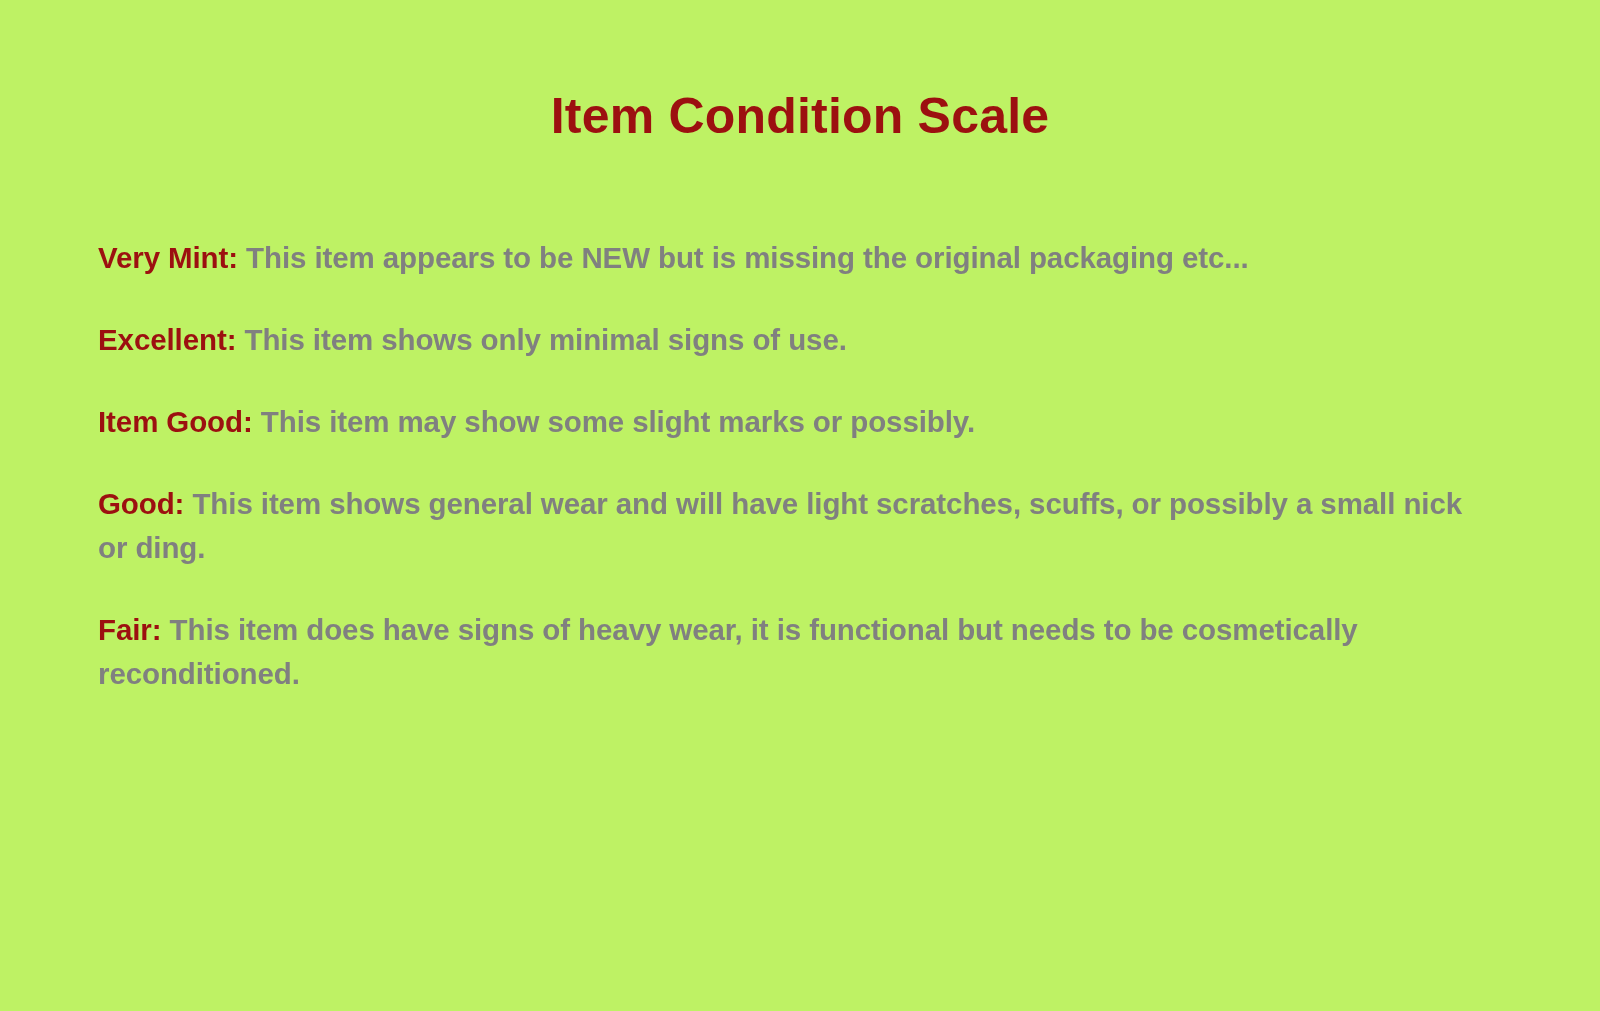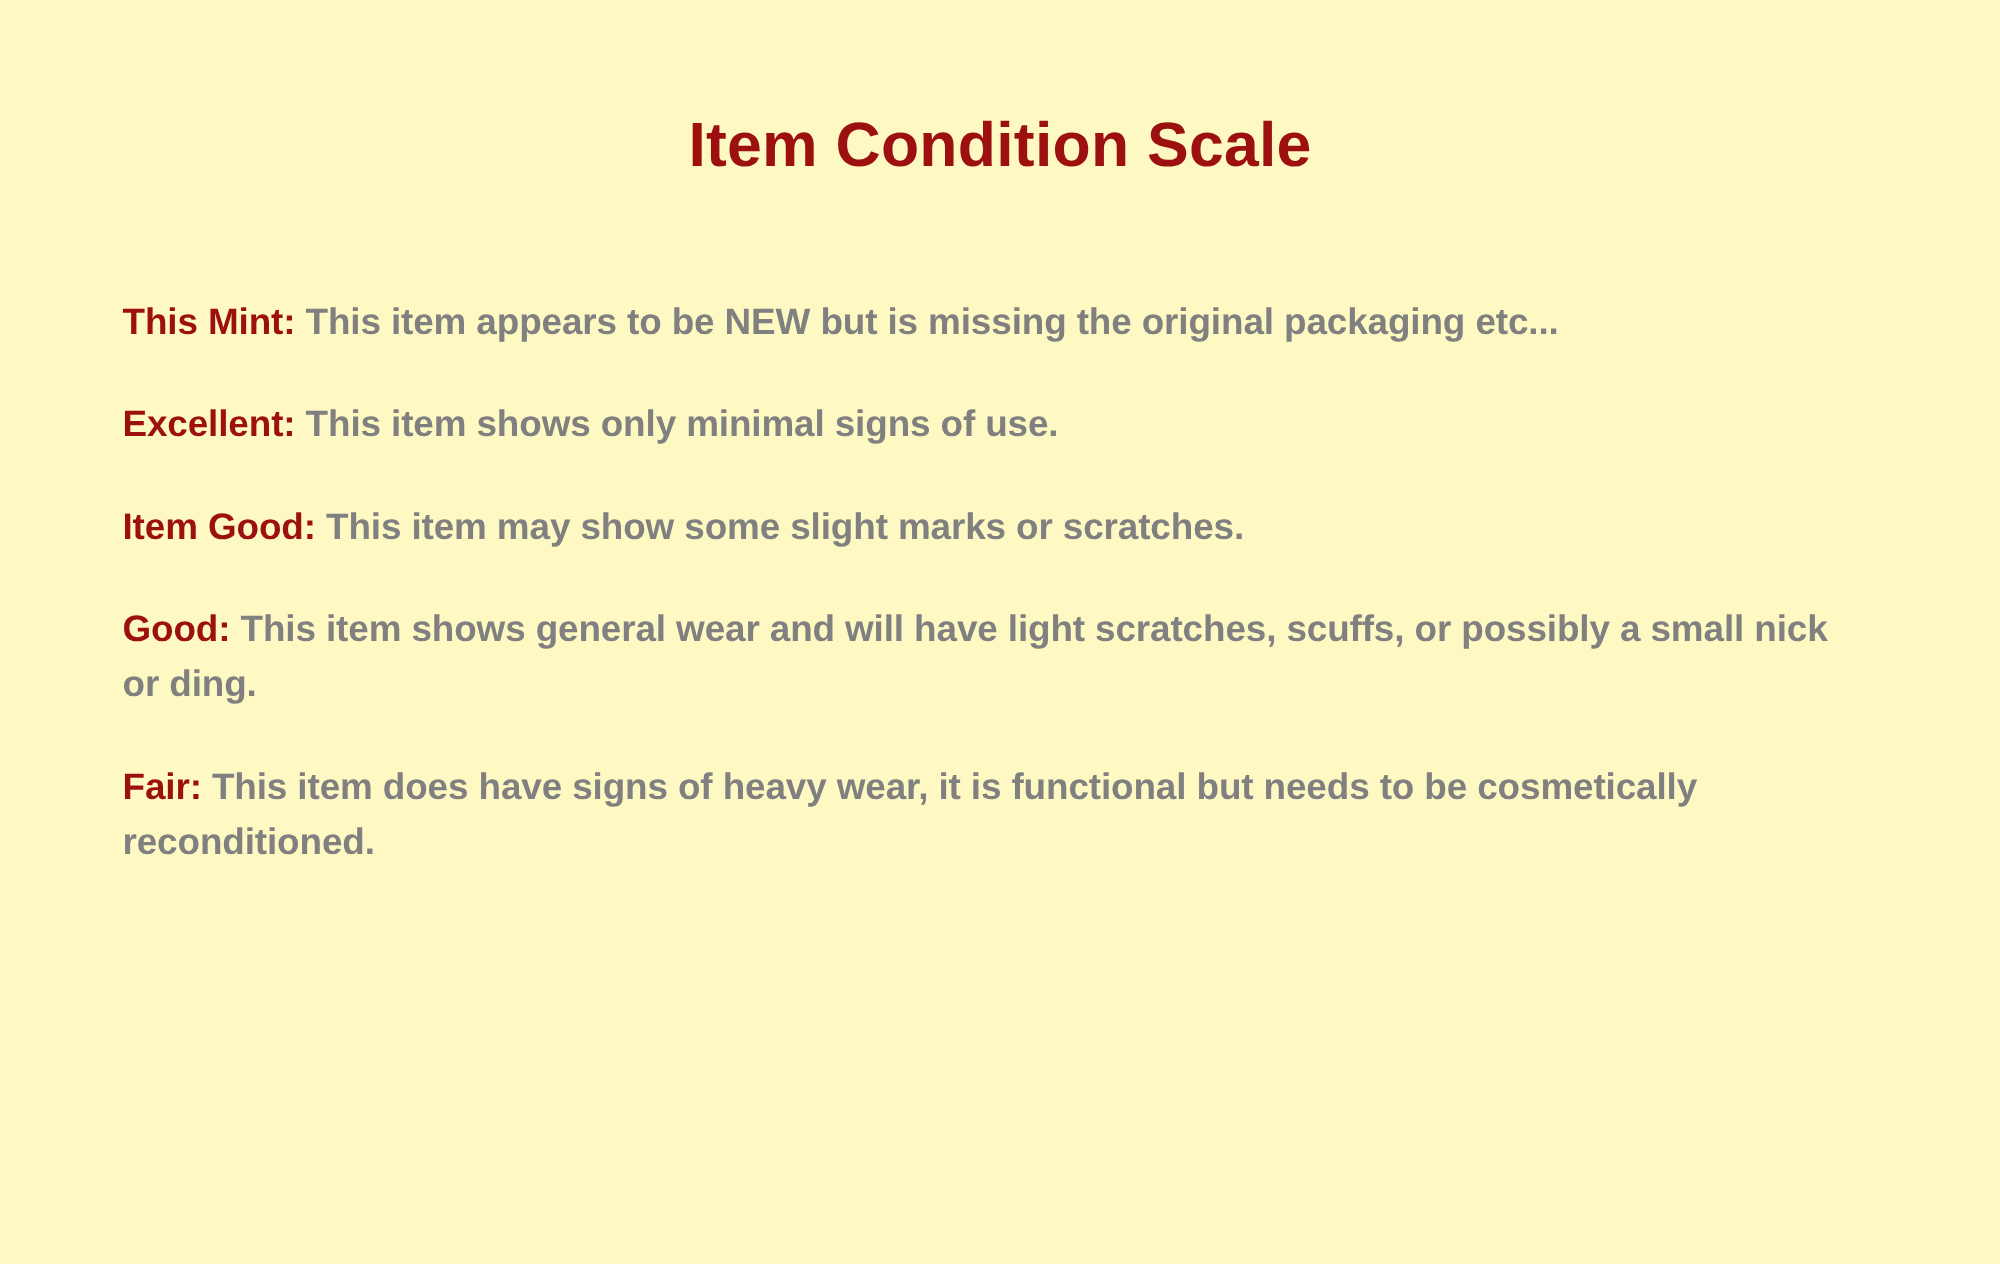--- a/index.html
+++ b/index.html
@@ -13,21 +13,21 @@
     height: 1011px;
     overflow: hidden;
     font-family: "Liberation Sans", sans-serif;
     -webkit-font-smoothing: antialiased;
   }
 
   .slide {
     position: relative;
     width: 1600px;
     height: 1011px;
-    background: #fef9c3;
+    background: #bef264;
     box-sizing: border-box;
   }
 
   .page-title {
     position: absolute;
     top: 55px;
     left: 0;
     width: 1600px;
     text-align: center;
     font-size: 50px;
@@ -70,32 +70,32 @@
 </head>
 <body>
 
 <div class="slide">
 
   <h1 class="page-title">Item Condition Scale</h1>
 
   <div class="content">
 
     <p class="condition-entry">
-      <span class="term">This Mint:</span>
+      <span class="term">Very Mint:</span>
       <span class="desc">This item appears to be NEW but is missing the original packaging etc...</span>
     </p>
 
     <p class="condition-entry">
       <span class="term">Excellent:</span>
       <span class="desc">This item shows only minimal signs of use.</span>
     </p>
 
     <p class="condition-entry">
       <span class="term">Item Good:</span>
-      <span class="desc">This item may show some slight marks or scratches.</span>
+      <span class="desc">This item may show some slight marks or possibly.</span>
     </p>
 
     <p class="condition-entry">
       <span class="term">Good:</span>
       <span class="desc">This item shows general wear and will have light scratches, scuffs, or possibly a small nick or ding.</span>
     </p>
 
 
     <p class="condition-entry">
       <span class="term">Fair:</span>

